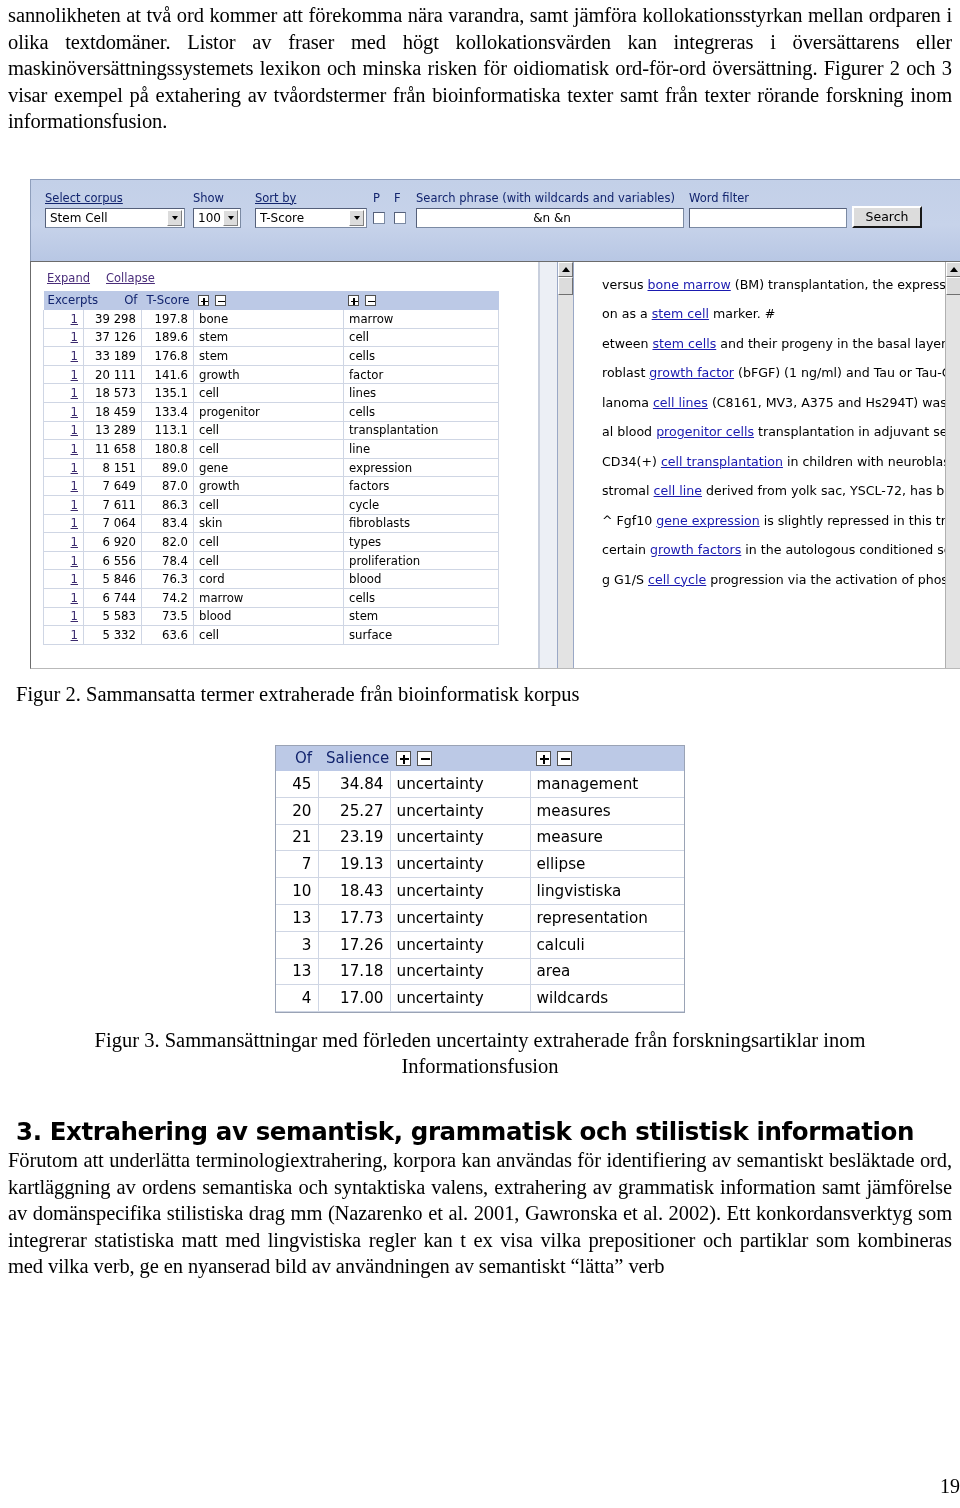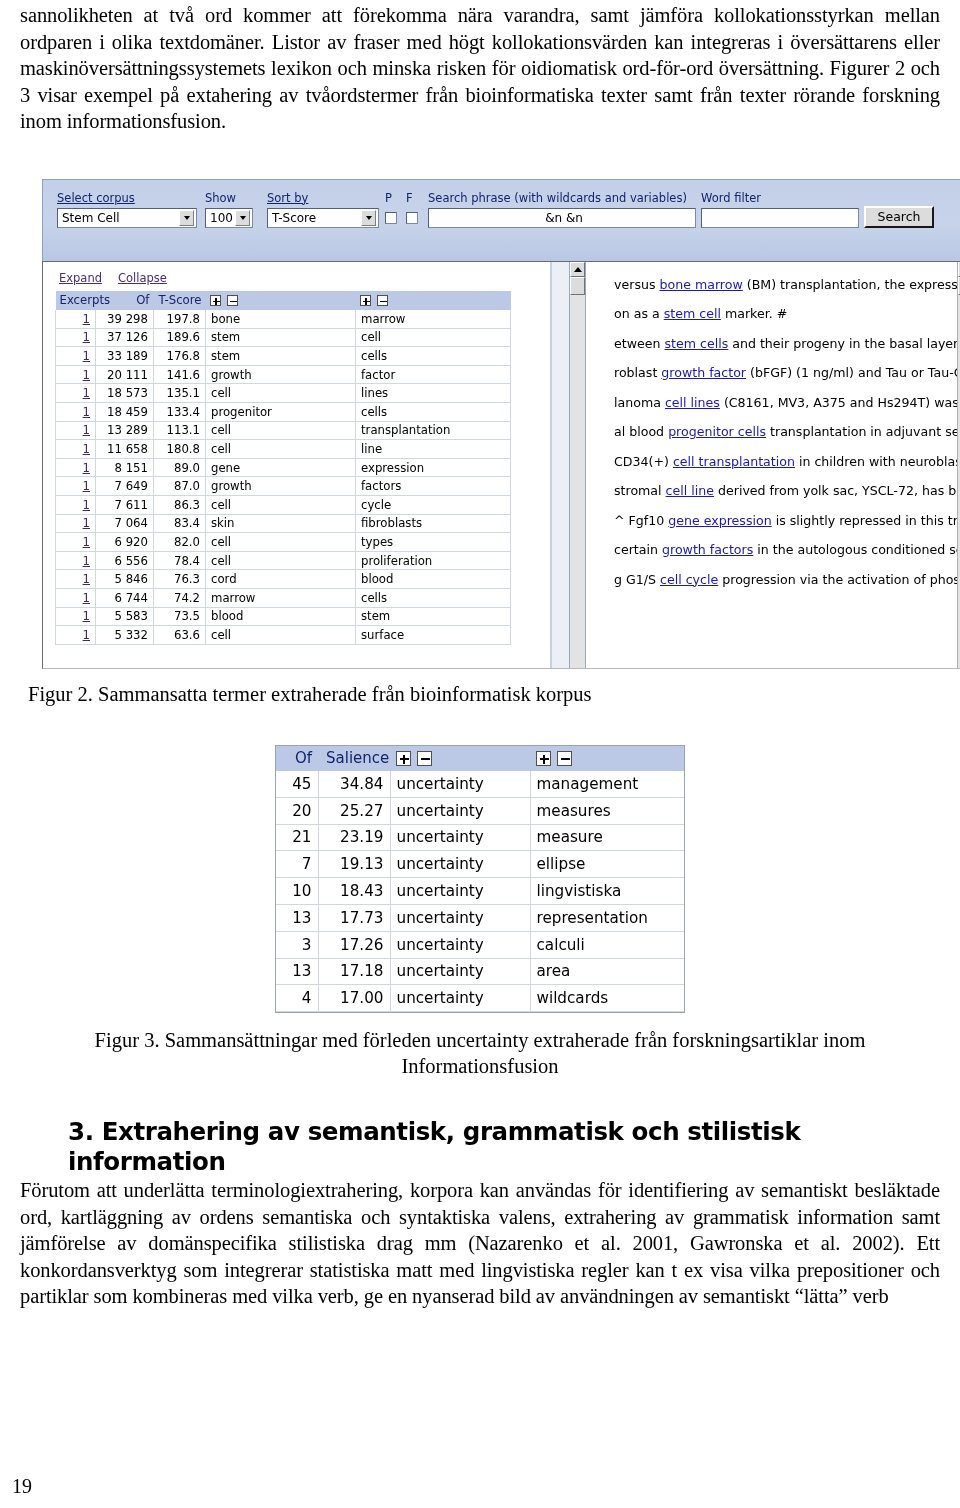--- a/index.html
+++ b/index.html
@@ -8,21 +8,21 @@
     width: 960px;
     height: 1508px;
     background: #ffffff;
     font-family: "Liberation Serif", "DejaVu Serif", serif;
     color: #000;
     overflow: hidden;
     position: relative;
   }
 
   
-  .page { padding: 0 20px; }
+  .page { padding: 0 8px; }
   .para {
     font-size: 20.5px;
     line-height: 26.5px;
     text-align: justify;
     margin: 0;
     letter-spacing: -0.1px;
   }
   .para.top { padding-top: 2px; }
 
   
@@ -305,21 +305,21 @@
     font-size:24.5px;
     line-height:30px;
     margin: 0;
     padding: 0 8px;
     letter-spacing:-0.4px;
   }
   .pageno {
     position:absolute;
     bottom: 10px;
     left:12px; right:0;
-    text-align:left;
+    text-align:right;
     font-size:20px;
     font-family:Liberation Serif, serif;
   }
 </style>
 </head>
 <body>
 
 <div class="page">
 
   <p class="para top">sannolikheten at två ord kommer att förekomma nära varandra, samt jämföra kollokationsstyrkan mellan ordparen i olika textdomäner. Listor av fraser med högt kollokationsvärden kan integreras i översättarens eller maskinöversättningssystemets lexikon och minska risken för oidiomatisk ord-för-ord översättning. Figurer 2 och 3 visar exempel på extahering av tvåordstermer från bioinformatiska texter samt från texter rörande forskning inom informationsfusion.</p>
@@ -648,18 +648,18 @@
             <td class="s-w1">uncertainty</td>
             <td class="s-w2">wildcards</td>
           </tr>
         </tbody>
     </table>
   </div>
 
   <p class="caption" style="margin-top:14px;">Figur 3. Sammansättningar med förleden uncertainty extraherade från forskningsartiklar inom</p>
   <p class="caption">Informationsfusion</p>
 
-  <h2 class="sec-head" style="margin-top:38px;margin-left:40px;">3. Extrahering av semantisk, grammatisk och stilistisk information</h2>
+  <h2 class="sec-head" style="margin-top:38px;">3. Extrahering av semantisk, grammatisk och stilistisk information</h2>
   <p class="para">Förutom att underlätta terminologiextrahering, korpora kan användas för identifiering av semantiskt besläktade ord, kartläggning av ordens semantiska och syntaktiska valens, extrahering av grammatisk information samt jämförelse av domänspecifika stilistiska drag mm (Nazarenko et al. 2001, Gawronska et al. 2002). Ett konkordansverktyg som integrerar statistiska matt med lingvistiska regler kan t ex visa vilka prepositioner och partiklar som kombineras med vilka verb, ge en nyanserad bild av användningen av semantiskt “lätta” verb</p>
 
 </div>
 
 <div class="pageno">19</div>
 
 </body></html>

